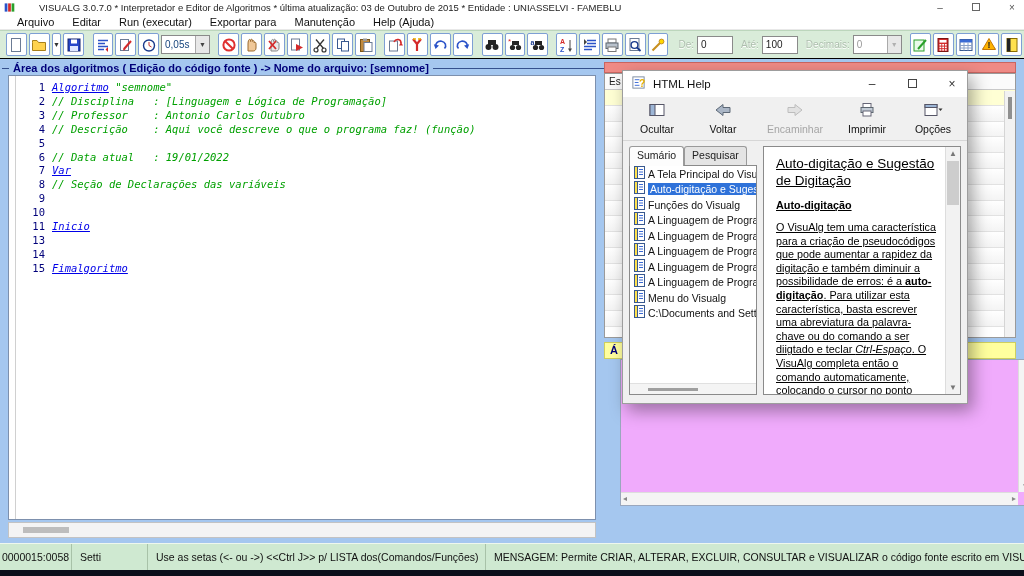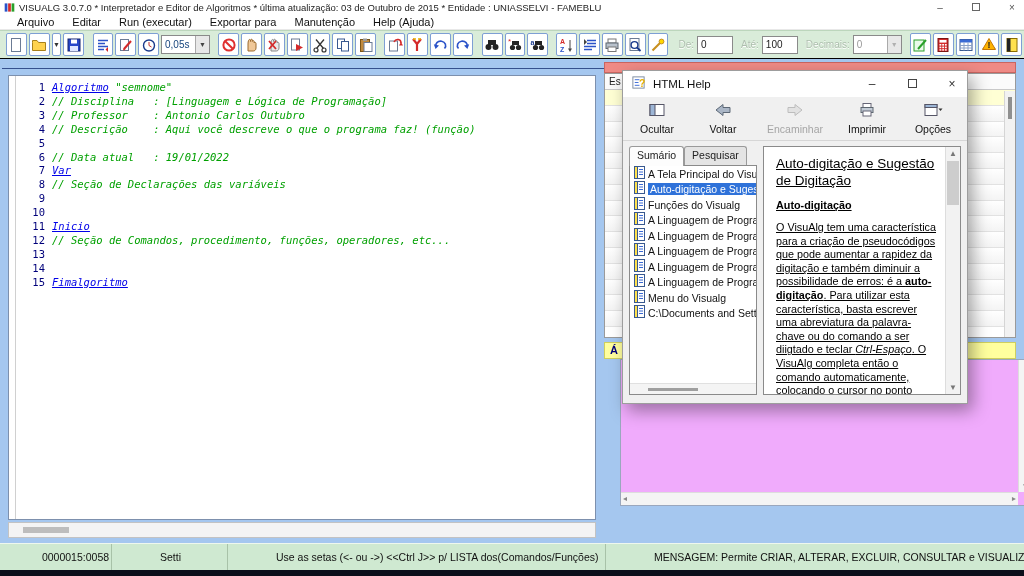--- a/index.html
+++ b/index.html
@@ -1,21 +1,21 @@
 <!DOCTYPE html>
 <html><head>
 <meta charset="utf-8">
 <style>
   * { margin:0; padding:0; box-sizing:border-box; }
   html,body { width:1024px; height:576px; overflow:hidden; }
   body { font-family:"Liberation Sans", sans-serif; position:relative; background:#a5c7ef; }
   #app { position:absolute; inset:0; width:1024px; height:576px; }
 
   
-  #titlebar { position:absolute; left:0; top:0; width:1024px; height:15px; background:#ffffff; display:flex; align-items:center; padding-left:4px; }
+  #titlebar { position:absolute; left:0; top:0; width:1024px; height:15px; background:#ffffff; display:flex; align-items:center; padding-left:4px;gap:20px; }
   #titlebar .ttl { font-size:9.5px; color:#222; margin-left:4px; white-space:nowrap; }
   #wincontrols { position:absolute; right:6px; top:0; height:15px; display:flex; align-items:center; gap:24px; }
   #wincontrols .wc { font-size:10px; color:#555; width:12px; text-align:center; cursor:default; }
   #wincontrols .sq { width:8px; height:8px; border:1px solid #666; display:inline-block; }
 
   
   #menubar { position:absolute; left:0; top:15px; width:1024px; height:15px; background:#ffffff; display:flex; align-items:center; padding-left:8px; gap:0; border-bottom:1px solid #e8e8e8; }
   .menu-item { font-size:11px; color:#111; padding:0 9px; white-space:nowrap; }
 
   
@@ -98,21 +98,21 @@
   #hh-content h1 { font-size:13.5px; font-weight:normal; color:#000; line-height:17px; margin-bottom:10px; font-family:"Liberation Sans",sans-serif; }
   #hh-content h2 { font-size:10.8px; font-weight:bold; color:#000; margin-bottom:10px; }
   #hh-content p { font-size:10.8px; line-height:13.6px; color:#000; }
   #hh-content p .b { font-weight:bold; }
   #hh-content p .i { font-style:italic; }
   #hh-vscroll { position:absolute; right:0; top:0; bottom:0; width:15px; background:#f2f2f2; border-left:1px solid #ddd; }
   #hh-vscroll .up { position:absolute; top:2px; left:0; width:14px; text-align:center; font-size:8px; color:#777; }
   #hh-vscroll .thumb { position:absolute; top:14px; left:1px; width:12px; height:44px; background:#cdcdcd; }
   #hh-vscroll .dn { position:absolute; bottom:2px; left:0; width:14px; text-align:center; font-size:8px; color:#777; }
   #statusbar { position:absolute; left:0; top:543px; width:1024px; height:27px; background:#cfe9d1; border-top:1px solid #eef7ee; display:flex; align-items:center; font-size:10.5px; color:#111; }
-  #statusbar .cell { height:100%; display:flex; align-items:center; border-right:1px solid #a8c2a8; padding:0 8px; white-space:nowrap; overflow:hidden;margin-left:40px; }
+  #statusbar .cell { height:100%; display:flex; align-items:center; border-right:1px solid #a8c2a8; padding:0 8px; white-space:nowrap; overflow:hidden; }
   #statusbar .c1 { width:72px; justify-content:center; padding:0 2px; }
   #statusbar .c2 { width:76px; }
   #statusbar .c3 { width:338px; }
   #statusbar .c4 { flex:1; border-right:none; }
   #bottomstrip { position:absolute; left:0; top:570px; width:1024px; height:6px; background:#0b0e1a; }
 </style>
 </head>
 <body>
 
 <div id="app">
@@ -427,38 +427,38 @@
             <rect x="3" y="1.5" width="10" height="13" fill="#ffe14d" stroke="#8a6d00"></rect>
             <rect x="3" y="1.5" width="3.5" height="13" fill="#222"></rect>
           </svg>
         </span>
       </span>
   </div>
 
   <div id="main">
     <div id="groupheader">
       <span class="tick"></span>
+      <span class="glabel">Área dos algoritmos ( Edição do código fonte ) -&gt; Nome do arquivo: [semnome]</span>
       <span class="gline"></span>
     </div>
 
     <div id="editor">
       <div class="gutterline"></div>
       <div id="lines">
           <div class="eline"><span class="ln">1</span><span class="lc"><span class="seg-kw">Algoritmo</span><span class="seg-str"> "semnome"</span></span></div>
           <div class="eline"><span class="ln">2</span><span class="lc"><span class="seg-com">// Disciplina   : [Linguagem e Lógica de Programação]</span></span></div>
           <div class="eline"><span class="ln">3</span><span class="lc"><span class="seg-com">// Professor    : Antonio Carlos Outubro</span></span></div>
           <div class="eline"><span class="ln">4</span><span class="lc"><span class="seg-com">// Descrição    : Aqui você descreve o que o programa faz! (função)</span></span></div>
           <div class="eline"><span class="ln">5</span></div>
           <div class="eline"><span class="ln">6</span><span class="lc"><span class="seg-com">// Data atual   : 19/01/2022</span></span></div>
           <div class="eline"><span class="ln">7</span><span class="lc"><span class="seg-kw">Var</span></span></div>
           <div class="eline"><span class="ln">8</span><span class="lc"><span class="seg-com">// Seção de Declarações das variáveis</span></span></div>
           <div class="eline"><span class="ln">9</span><span class="lc"></span></div>
           <div class="eline"><span class="ln">10</span><span class="lc"></span></div>
           <div class="eline"><span class="ln">11</span><span class="lc"><span class="seg-kw">Inicio</span></span></div>
-          <div class="eline"><span class="ln">12</span><span class="lc"><span class="seg-com">// Seção de Comandos, procedimento, funções, operadores, etc...</span></span></div>
           <div class="eline"><span class="ln">13</span><span class="lc"></span></div>
           <div class="eline"><span class="ln">14</span><span class="lc"></span></div>
           <div class="eline"><span class="ln">15</span><span class="lc"><span class="seg-kw">Fimalgoritmo</span></span></div>
         </div>
     </div>
     <div id="ed-hscroll">
       <div class="thumb"></div>
     </div>
 
     <div id="rightpanel">

